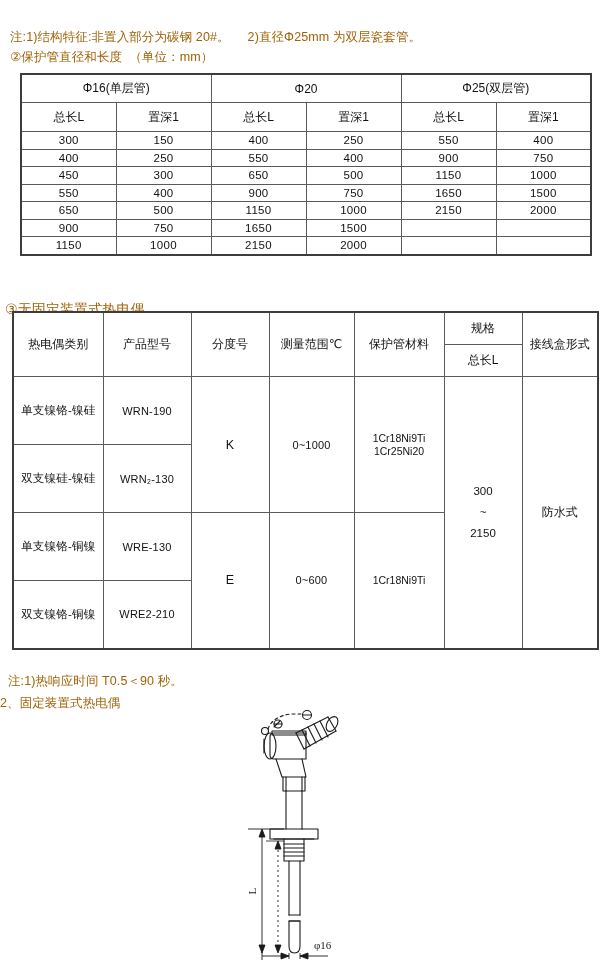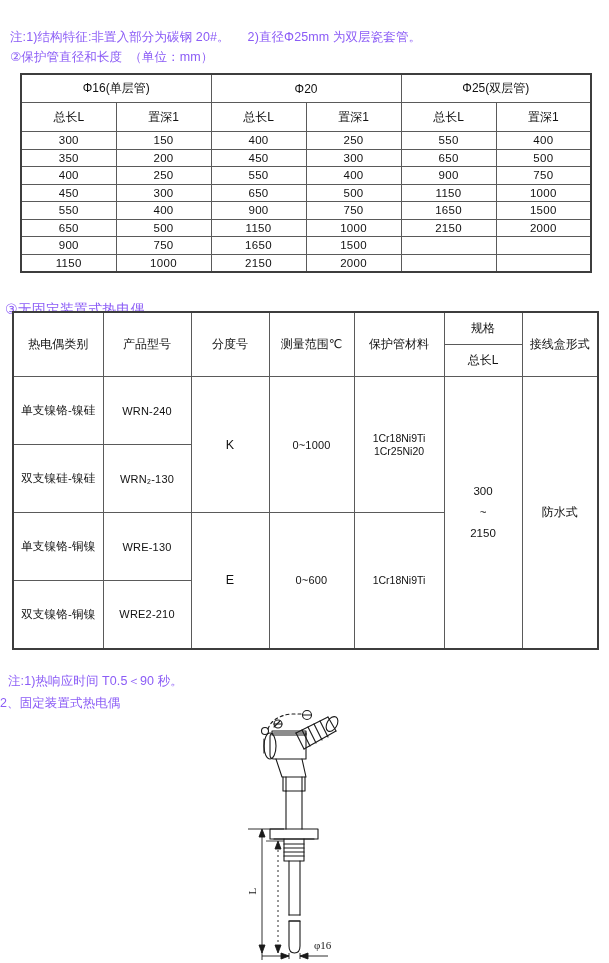--- a/index.html
+++ b/index.html
@@ -19,21 +19,21 @@
     position: relative;
     width: 609px;
     height: 963px;
     padding: 0;
   }
 
   
   .note-line {
     font-size: 12.5px;
     line-height: 18px;
-    color: #8b5cf6;
+    color: #a16207;
     white-space: pre;
     letter-spacing: 0.1px;
   }
   .note-top     { position: absolute; left: 10px; top: 28px; }
   .note-unit    { position: absolute; left: 10px; top: 48px; }
   .sec-label    { position: absolute; left: 5px;  top: 300px; font-size: 14px; }
   .note-bottom1 { position: absolute; left: 8px;  top: 672px; text-align: center; }
   .note-bottom2 { position: absolute; left: 0; top: 694px; }
 
   .gap { display: inline-block; width: 18px; }
@@ -147,28 +147,20 @@
       </tr>
     </thead>
     <tbody>
       <tr>
         <td class="val">300</td>
         <td class="val">150</td>
         <td class="val">400</td>
         <td class="val">250</td>
         <td class="val">550</td>
         <td class="val">400</td>
-      </tr>
-      <tr>
-        <td class="val">350</td>
-        <td class="val">200</td>
-        <td class="val">450</td>
-        <td class="val">300</td>
-        <td class="val">650</td>
-        <td class="val">500</td>
       </tr>
       <tr>
         <td class="val">400</td>
         <td class="val">250</td>
         <td class="val">550</td>
         <td class="val">400</td>
         <td class="val">900</td>
         <td class="val">750</td>
       </tr>
       <tr>
@@ -236,21 +228,21 @@
         <th class="hd-half">规格</th>
         <th class="hd-tall" rowspan="2">接线盒形式</th>
       </tr>
       <tr>
         <th class="hd-half">总长L</th>
       </tr>
     </thead>
     <tbody>
       <tr class="body-row">
         <td class="cn">单支镍铬-镍硅</td>
-        <td class="mdl">WRN-240</td>
+        <td class="mdl">WRN-190</td>
         <td class="grade" rowspan="2">K</td>
         <td class="mdl" rowspan="2">0~1000</td>
         <td class="mat" rowspan="2">
           <div>1Cr18Ni9Ti</div>
           <div>1Cr25Ni20</div>
         </td>
         <td class="spec" rowspan="4">
           <div>300</div>
           <div>~</div>
           <div>2150</div>

